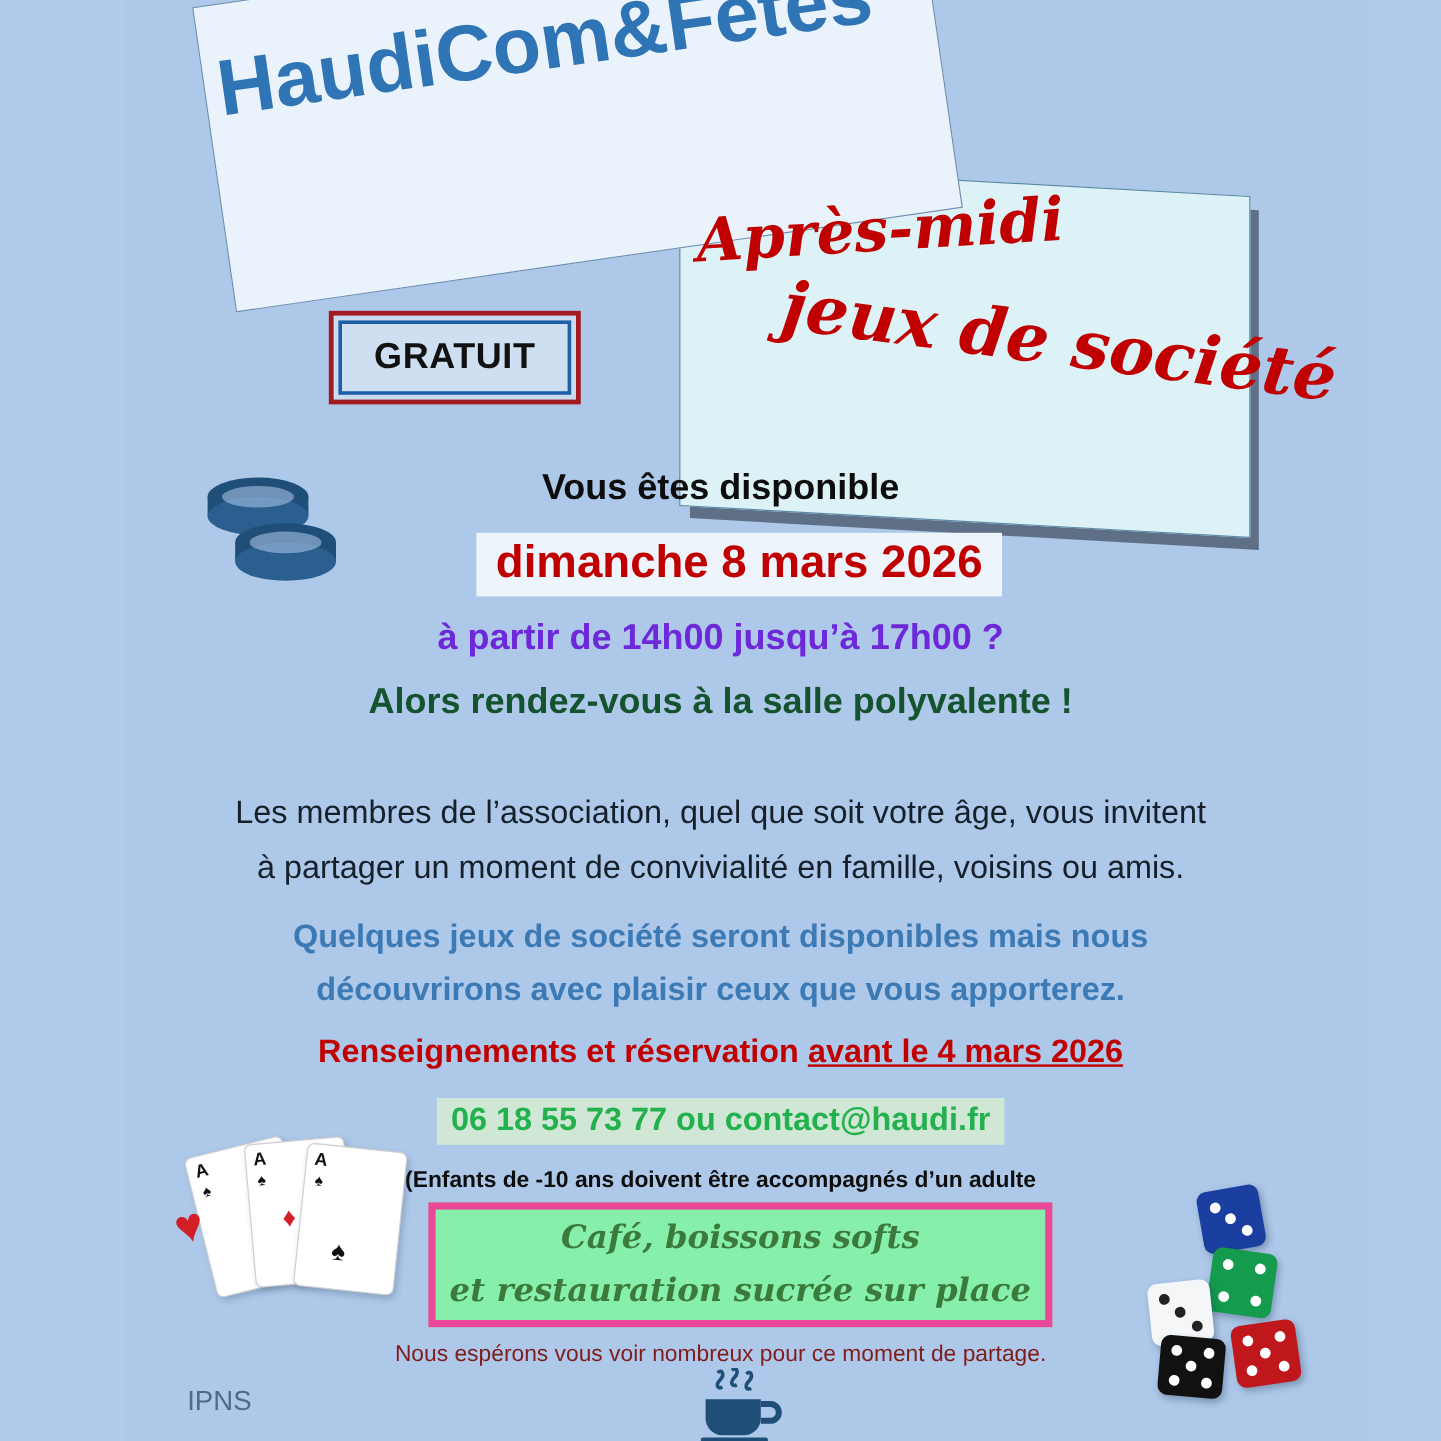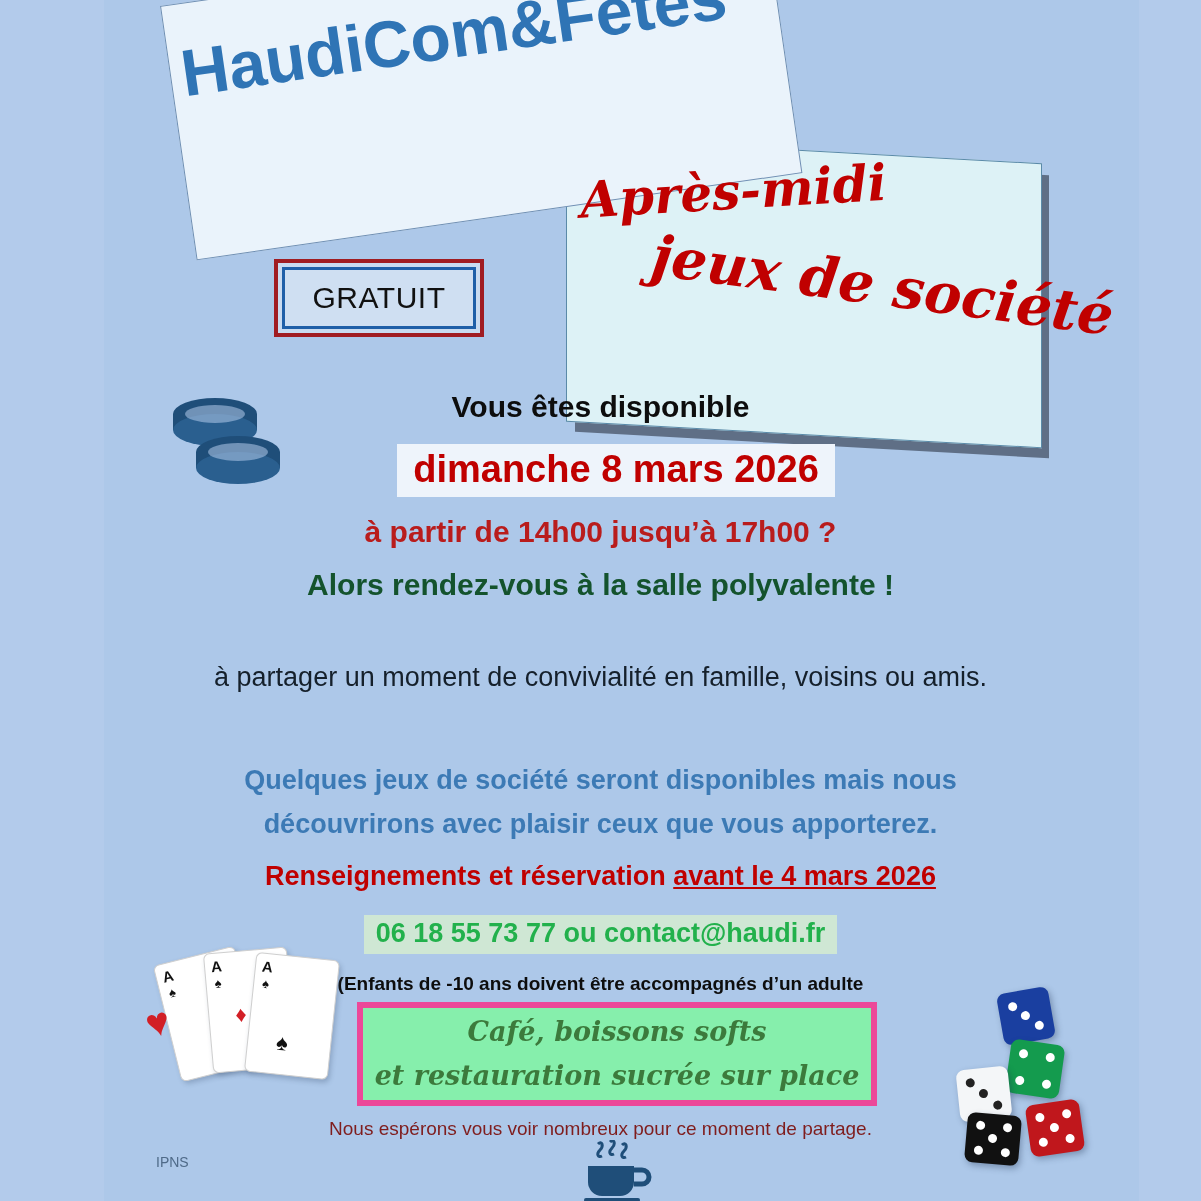--- a/index.html
+++ b/index.html
@@ -91,37 +91,37 @@
     border:4px solid #a01c22;
     background:#c9dbf0;
   }
   .gratuit-inner {
     position:absolute; left:8px; top:8px; right:8px; bottom:8px;
     border:3px solid #1f5fa8;
     background:#cfdff2;
     display:flex; align-items:center; justify-content:center;
   }
   .gratuit-text {
-    font-size:30px; font-weight:normal; color:#111; letter-spacing:0.5px;
+    font-size:30px; font-weight:bold; color:#111; letter-spacing:0.5px;
   }
 
   
   .coins { position:absolute; left:170px; top:392px; width:115px; height:110px; }
 
   
   .ctr { position:absolute; left:0; width:1201px; text-align:center; }
   .line-dispo { top:390px; font-size:30px; font-weight:bold; color:#0d0d0d; }
   .date-hl-wrap { top:444px; }
   .date-hl {
     display:inline-block;
     background:#eef4fb;
     padding:4px 16px 6px 16px;
     font-size:38px; font-weight:bold; color:#c00000;margin-left:31px;
   }
-  .line-hours { top:515px; font-size:30px; font-weight:bold; color:#b91c1c; }
+  .line-hours { top:515px; font-size:30px; font-weight:bold; color:#6d28d9; }
   .line-place { top:568px; font-size:30px; font-weight:bold; color:#14532d; }
 
   .para1 { top:654px; font-size:27px; color:#15202b; line-height:46px; }
   .para2 { top:758px; font-size:27px; font-weight:bold; color:#3c7ab5; line-height:44px; }
   .para3 { top:861px; font-size:27px; font-weight:bold; color:#c00000; }
   .para3 u { text-decoration:underline; }
   .contact-wrap { top:915px; }
   .contact {
     display:inline-block;
     background:#cfe7d4;
@@ -164,21 +164,21 @@
 
   
   .dice-area { position:absolute; left:950px; top:990px; width:210px; height:180px; }
   .die { position:absolute; border-radius:8px; box-shadow:2px 3px 6px rgba(30,50,80,0.35); }
   .die .d { position:absolute; width:9px; height:9px; background:#fff; border-radius:50%; }
   .die.white .d { background:#222; }
 
   
   .cup { position:absolute; left:580px; top:1140px; width:72px; height:62px; }
 
-  .ipns { position:absolute; left:156px; top:1154px; font-size:14px; color:#4f6a88; }
+  .ipns { position:absolute; left:156px; top:1154px; font-size:23px; color:#4f6a88; }
 
   svg { display:block; }
 </style>
 </head>
 <body>
 
 <div class="page">
   <div class="strip-l"></div>
   <div class="strip-r"></div>
 
@@ -212,20 +212,21 @@
   </div>
 
   <div class="ctr line-dispo">Vous êtes disponible</div>
   <div class="ctr date-hl-wrap">
     <span class="date-hl">dimanche 8 mars 2026</span>
   </div>
   <div class="ctr line-hours">à partir de 14h00 jusqu’à 17h00 ?</div>
   <div class="ctr line-place">Alors rendez-vous à la salle polyvalente !</div>
 
   <div class="ctr para1">
+    <div>Les membres de l’association, quel que soit votre âge, vous invitent</div>
     <div>à partager un moment de convivialité en famille, voisins ou amis.</div>
   </div>
 
   <div class="ctr para2">
     <div>Quelques jeux de société seront disponibles mais nous</div>
     <div>découvrirons avec plaisir ceux que vous apporterez.</div>
   </div>
 
   <div class="ctr para3">
     <span>Renseignements et réservation </span><u>avant le 4 mars 2026</u>

